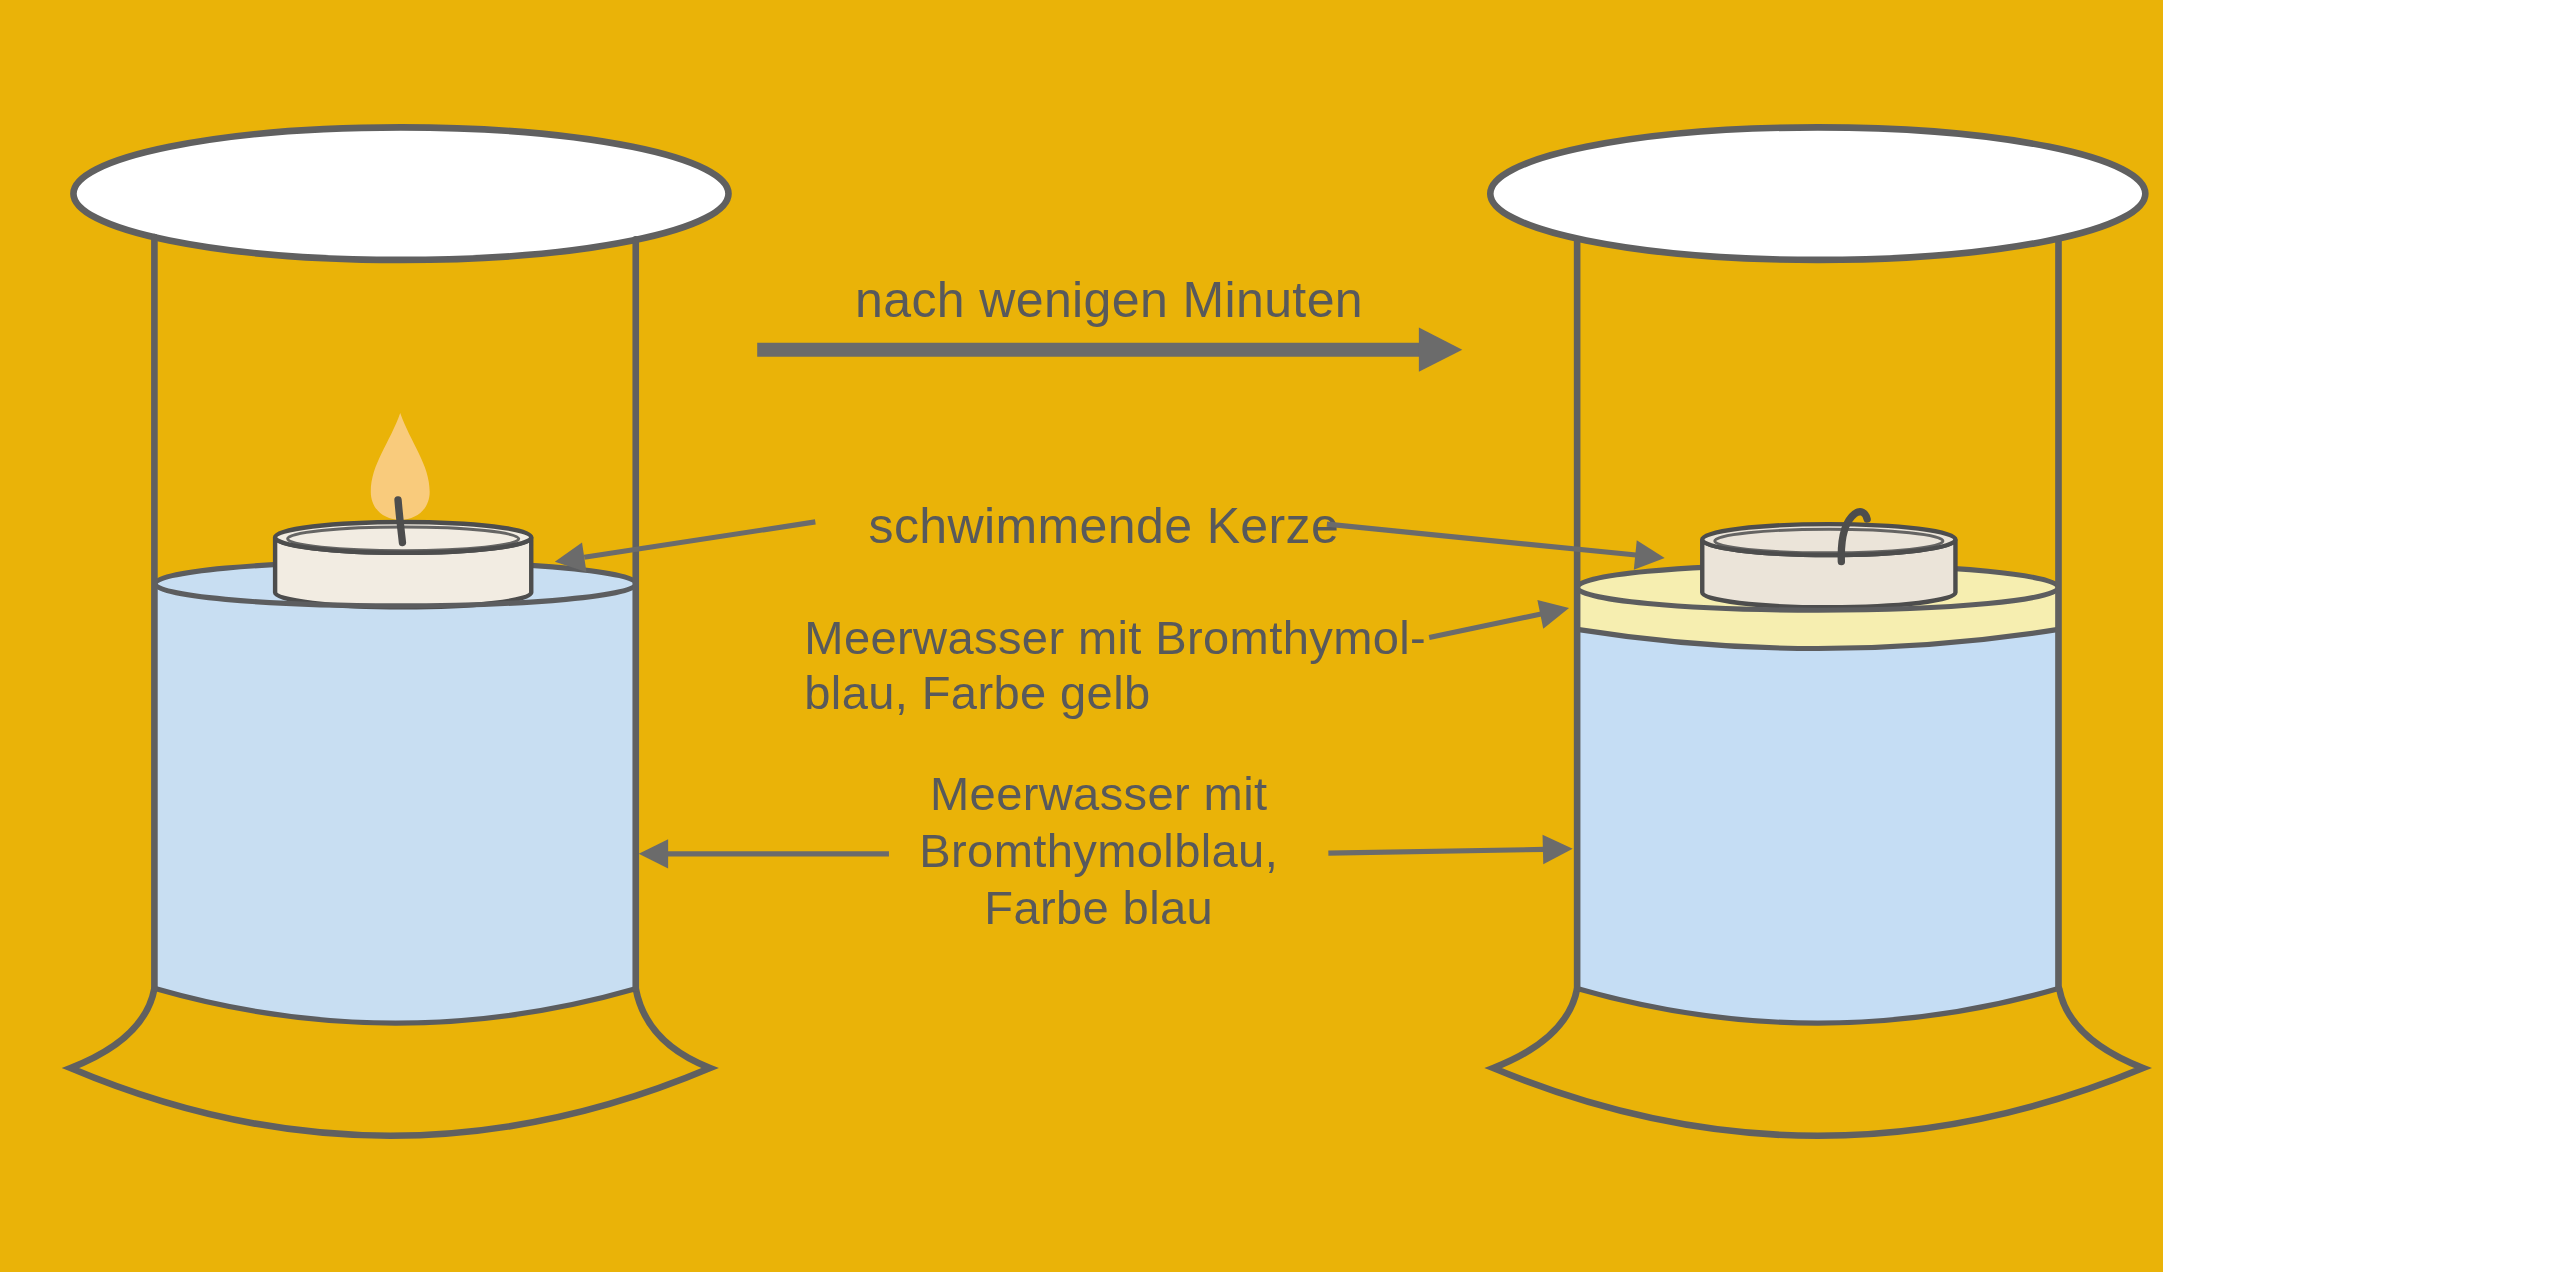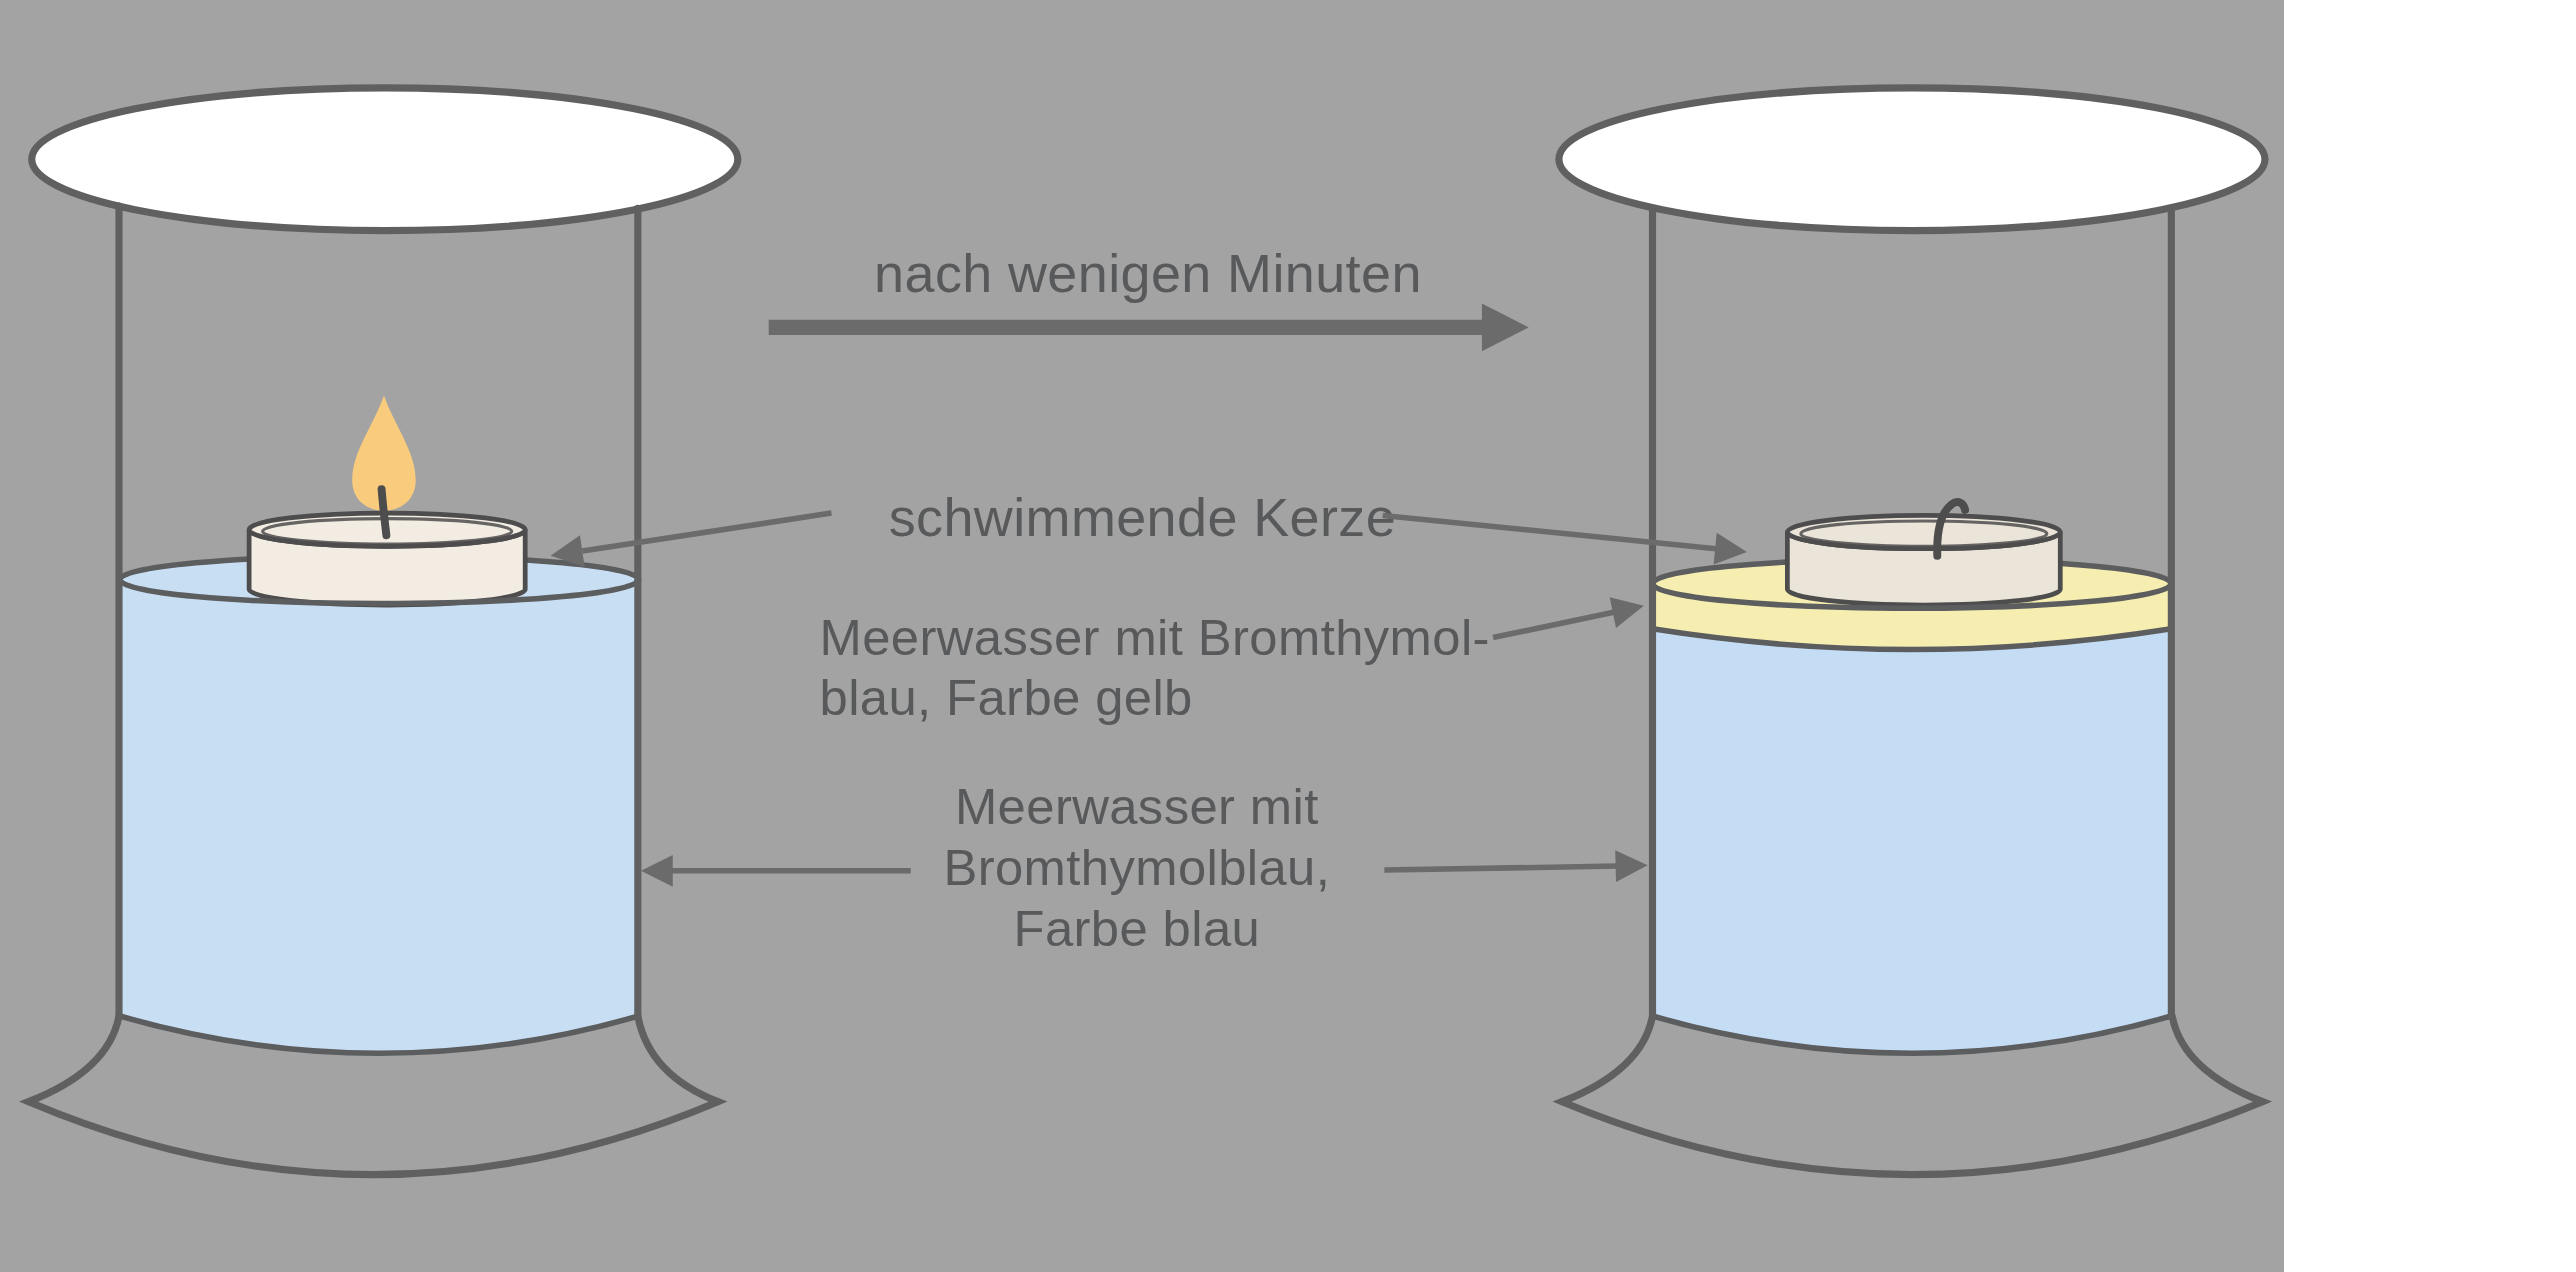--- a/index.html
+++ b/index.html
@@ -1,16 +1,16 @@
 <!DOCTYPE html>
 <html style="font-size:14.3px"><head>
 <meta charset="utf-8">
 <style>
   html, body { margin: 0; padding: 0; background: #ffffff; }
-  .stage { width: 2284px; height: 1272px; position: relative; background: #a3a3a3; overflow: hidden; }
+  .stage { width: 2119px; height: 1272px; position: relative; background: #eab308; overflow: hidden; padding-left: 44px; }
   svg { display: block; width: 100%; height: 100%; }
 
   .glass    { fill: none; stroke: #606060; stroke-width: 9; stroke-linecap: round; }
   .glass-fillwhite { fill: #ffffff; stroke: #606060; stroke-width: 9; }
   .surfline { fill: none; stroke: #5c5d5f; stroke-width: 7; }
   .candle-edge { stroke: #4d4d4d; stroke-width: 6; }
   .candle-inner { fill: none; stroke: #4d4d4d; stroke-width: 4; opacity: .85; }
   .wick { fill: none; stroke: #4d4d4d; stroke-width: 10; stroke-linecap: round; }
   .arrow-line { fill: none; stroke: #6b6b6b; stroke-width: 7; }
   .arrow-line-big { fill: none; stroke: #6b6b6b; stroke-width: 19; }

